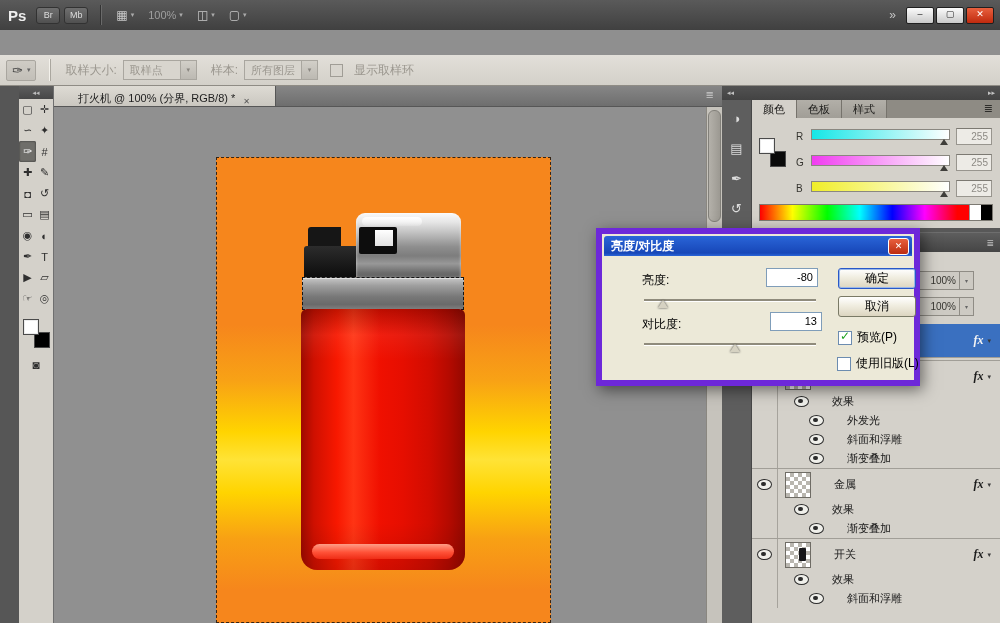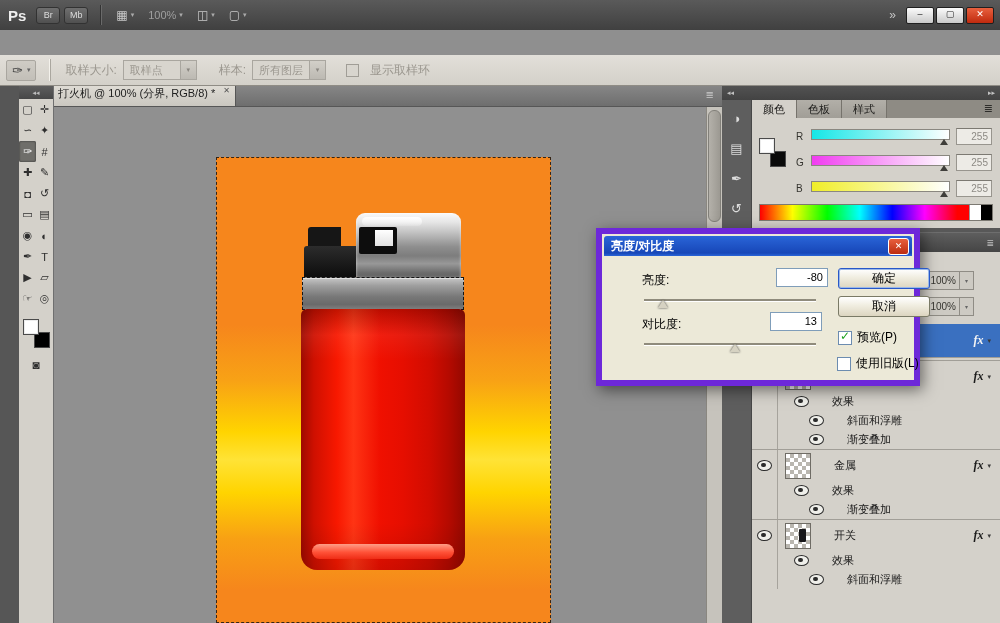--- a/index.html
+++ b/index.html
@@ -35,21 +35,21 @@
   
   .optionsbar{position:absolute;left:0;top:55px;width:100%;height:31px;z-index:4;box-sizing:border-box;
     background:linear-gradient(#e2dfd9,#d3d0c9);border-bottom:1px solid #8f8c85;display:flex;align-items:center}
   .opt-tool{display:flex;align-items:center;gap:4px;margin:0 6px;padding:2px 5px;
     border:1px solid #a9a69f;border-radius:2px;background:linear-gradient(#cfccc5,#c2bfb8)}
   .opt-tool-glyph{font-size:13px;color:#3c3c3c}
   .caret{font-size:7px;color:#666}
   .opt-sep{width:1px;height:22px;background:#aaa79f;box-shadow:-1px 0 0 #f4f2ec;margin:0 8px}
   .opt-label{font-size:12px;color:#9b978f;margin:0 6px;white-space:nowrap}
   .opt-combo{display:flex;align-items:center;height:18px;border:1px solid #a9a69f;background:#d8d5ce;
-    color:#9b978f;font-size:11px;margin-right:16px}
+    color:#9b978f;font-size:11px;margin-right:8px}
   .opt-combo > span:first-child{padding:0 6px;min-width:44px;white-space:nowrap}
   .combo-btn{width:15px;align-self:stretch;border-left:1px solid #a9a69f;
     background:linear-gradient(#d2cfc8,#bcb9b2);display:flex;align-items:center;justify-content:center;color:#8a8680;font-size:7px}
   .opt-check{width:11px;height:11px;border:1px solid #a09d96;background:#d8d5ce;margin:0 5px 0 4px;flex:none}
 
   
   .left-edge{position:absolute;left:0;top:86px;bottom:0;width:19px;background:#565656}
   .toolspanel{position:absolute;left:19px;top:86px;bottom:0;width:34px;z-index:3;
     background:#d4d1ca;border-right:1px solid #6f6f6f}
   .tools-header{height:13px;background:linear-gradient(#5d5d5d,#474747);color:#bbb;font-size:7px;
@@ -60,21 +60,21 @@
   .swatches{position:relative;width:27px;height:29px;margin:10px auto 0}
   .sw{position:absolute;width:16px;height:16px;border:1px solid #4a4a4a;box-sizing:border-box}
   .sw-fg{left:0;top:0;background:#fff;z-index:1;box-shadow:inset 0 0 0 1px #ececec}
   .sw-bg{right:0;bottom:0;background:#0a0a0a}
   .tool-extra{width:100%;text-align:center;margin-top:10px;font-size:12px;color:#2f2f2f}
 
   
   .docarea{position:absolute;left:54px;top:86px;right:278px;bottom:0;background:#909090}
   .tabbar{position:absolute;left:0;top:0;right:0;height:21px;box-sizing:border-box;
     background:linear-gradient(#868686,#6e6e6e);border-bottom:1px solid #565656;display:flex}
-  .doc-tab{display:flex;align-items:flex-start;gap:7px;padding:0 4px;
+  .doc-tab{display:flex;align-items:flex-end;gap:7px;padding:0 24px;
     background:linear-gradient(#dedbd4,#cac7c0);border-right:1px solid #565656;font-size:11px;color:#1e1e1e;white-space:nowrap}
   .tab-close{font-size:8px;color:#555;padding:0 1px}
   .tabbar-menu{margin-left:auto;color:#ccc;font-size:10px;padding:3px 8px}
   .vscroll{position:absolute;right:0;top:21px;bottom:0;width:15px;background:#c6c3bc;border-left:1px solid #8a8780}
   .vthumb{position:absolute;left:1px;right:1px;top:3px;height:110px;
     background:linear-gradient(90deg,#b4b1aa,#9c9992);border:1px solid #82807a;border-radius:6px}
 
   
   .canvas{position:absolute;left:162px;top:71px;width:335px;height:466px;
     background:linear-gradient(180deg,
@@ -180,29 +180,29 @@
     background:linear-gradient(180deg,var(--dialog-title-blue,#2a65d8),#1747b8 85%,#2a65d8);
     color:#fff;font-size:12px;font-weight:bold}
   .dlg-close{margin-left:auto;width:19px;height:15px;border:1px solid #fff;border-radius:3px;
     background:linear-gradient(var(--close-red,#e8603e),#bc2c10);color:#fff;font-size:9px;line-height:14px;text-align:center;font-weight:bold}
   .dlg-body{position:relative;height:122px;font-size:12px;color:#000}
   .dlg-label{position:absolute;white-space:nowrap}
   .dlg-label.l1{left:38px;top:16px}
   .dlg-label.l2{left:38px;top:60px}
   .dlg-input{position:absolute;width:42px;height:17px;background:#fff;border:1px solid #7f9db9;
     text-align:right;padding:0 4px;line-height:17px;font-size:11px}
-  .dlg-input.i1{left:172px;top:12px}
+  .dlg-input.i1{left:162px;top:12px}
   .dlg-input.i2{left:166px;top:56px}
   .dlg-slider{position:absolute;left:40px;width:172px;height:12px}
   .dlg-slider.s1{top:40px}
   .dlg-slider.s2{top:84px}
   .dlg-slider::before{content:"";position:absolute;left:0;right:0;top:3px;height:2px;background:#8f8b7c;box-shadow:0 1px 0 #fff}
   .dlg-thumb{position:absolute;top:4px;width:0;height:0;border-left:5px solid transparent;
     border-right:5px solid transparent;border-bottom:8px solid #d6d2c2;filter:drop-shadow(0 0 1px #444)}
-  .dlg-btn{position:absolute;left:234px;width:92px;height:21px;font-size:12px;font-family:inherit;color:#000;
+  .dlg-btn{position:absolute;left:234px;width:78px;height:21px;font-size:12px;font-family:inherit;color:#000;
     background:linear-gradient(#ffffff,#f0ede0 45%,#dcd5c0);border:1px solid #7a7a66;border-radius:3px}
   .dlg-btn.ok{top:12px;border:1px solid #2858c8;box-shadow:inset 0 0 0 1px #9ab8e8}
   .dlg-btn.cancel{top:40px}
   .dlg-check{position:absolute;display:flex;align-items:center;gap:5px;font-size:12px;white-space:nowrap}
   .dlg-check.c1{left:234px;top:73px}
   .dlg-check.c2{left:233px;top:99px}
   .cb{width:12px;height:12px;background:#fff;border:1px solid #6c8cb0;position:relative;flex:none}
   .cb span{display:none;position:absolute;left:1px;top:-3px;color:#1da11d;font-size:12px;font-weight:bold}
   .cb.checked span{display:block}
 </style>
@@ -427,20 +427,27 @@
             <span class="eyecell"></span>
             <div class="lbody ind1">
               <span class="eye"></span>
               <span class="lname">效果</span>
             </div>
           </div>
           <div class="lrow effect">
             <span class="eyecell"></span>
             <div class="lbody ind2">
               <span class="eye"></span>
+              <span class="lname">外发光</span>
+            </div>
+          </div>
+          <div class="lrow effect">
+            <span class="eyecell"></span>
+            <div class="lbody ind2">
+              <span class="eye"></span>
               <span class="lname">斜面和浮雕</span>
             </div>
           </div>
           <div class="lrow effect">
             <span class="eyecell"></span>
             <div class="lbody ind2">
               <span class="eye"></span>
               <span class="lname">渐变叠加</span>
             </div>
           </div>

